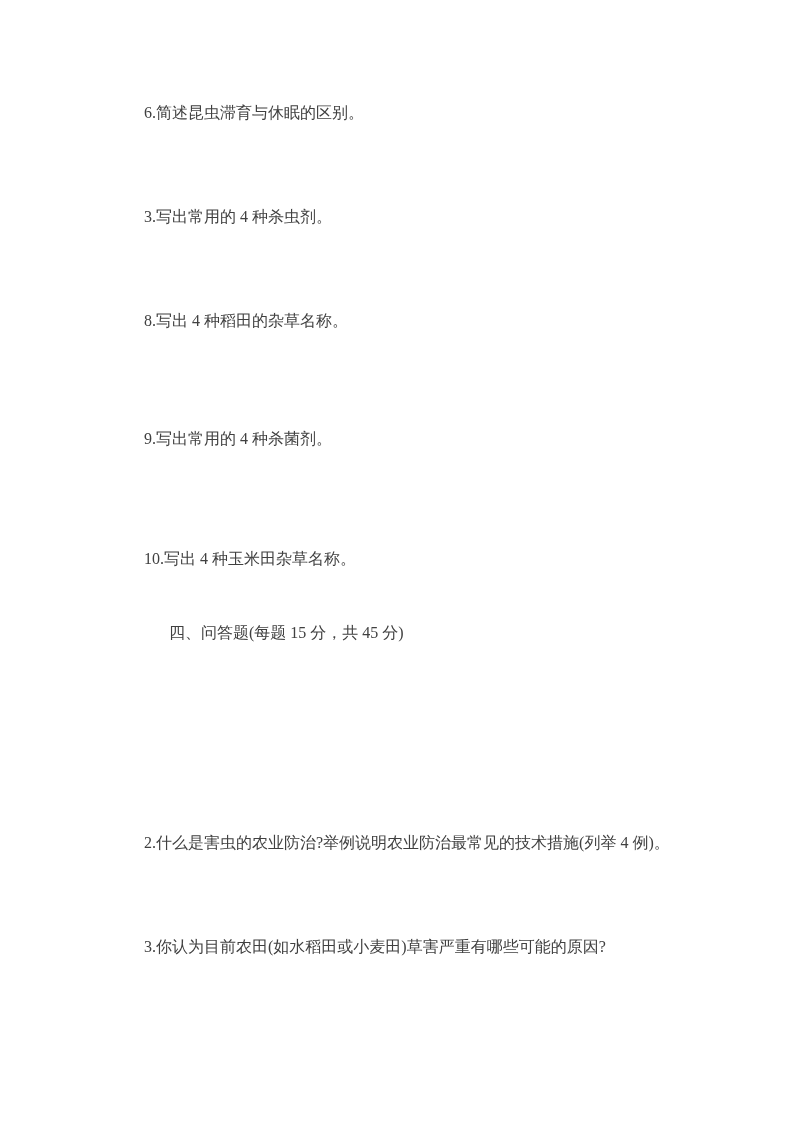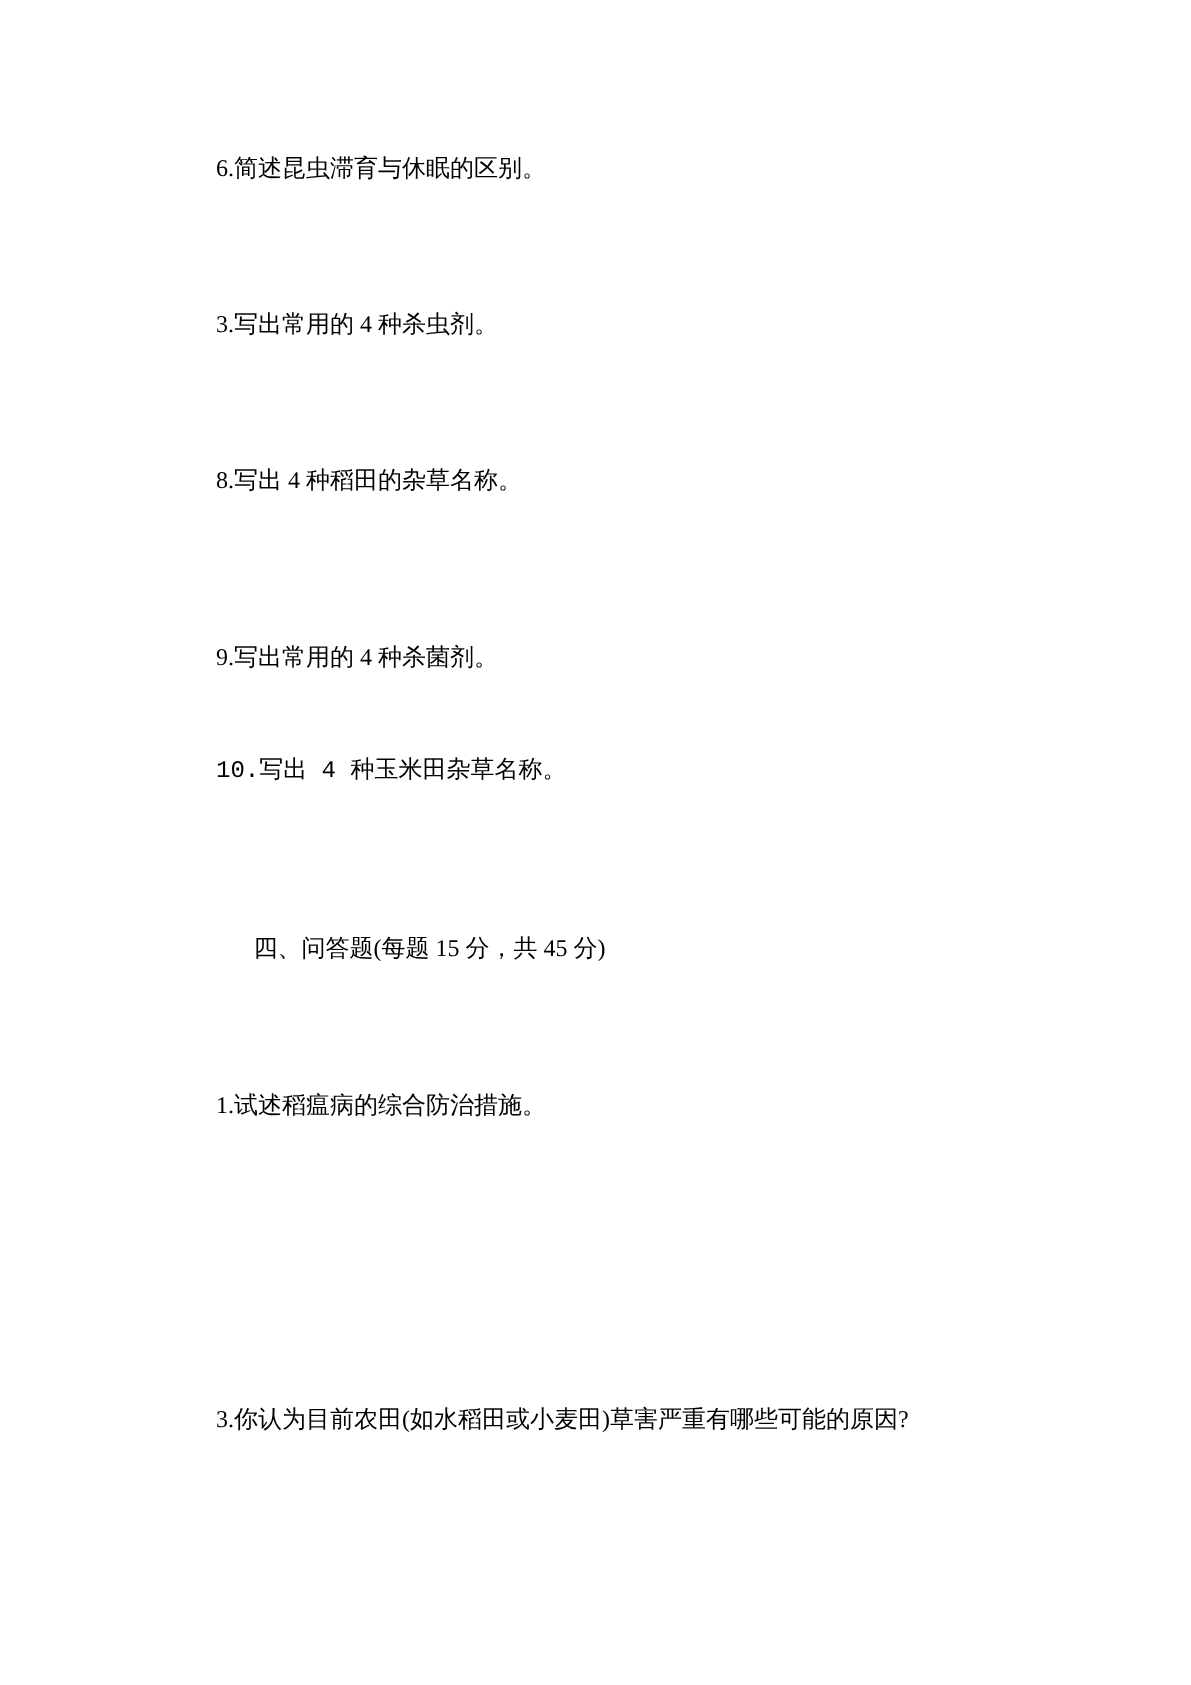--- a/index.html
+++ b/index.html
@@ -14,40 +14,40 @@
     background: #ffffff;
     overflow: hidden;
     font-family: "Liberation Serif", "DejaVu Serif", serif;
   }
   .doc-line {
     position: absolute;
     left: 144px;
     margin: 0;
     font-size: 16px;
     line-height: 17px;
-    color: #000000;
+    color: #404040;
     white-space: nowrap;
     letter-spacing: 0px;
   }
   
   .l1 { top: 104px; }
   .l2 { top: 208px; }
   .l3 { top: 312px; }
   .l4 { top: 430px; }
-  .l5 { top: 506px; font-family: Liberation Mono, monospace; }
+  .l5 { top: 550px; }
   .l6 { top: 624px; margin-left: 25px; }
   .l7 { top: 729px; }
   .l8 { top: 834px; }
   .l9 { top: 938px; }
 </style>
 </head>
 <body>
 
 <div class="page">
   <p class="doc-line l1">6.简述昆虫滞育与休眠的区别。</p>
   <p class="doc-line l2">3.写出常用的 4 种杀虫剂。</p>
   <p class="doc-line l3">8.写出 4 种稻田的杂草名称。</p>
   <p class="doc-line l4">9.写出常用的 4 种杀菌剂。</p>
   <p class="doc-line l5">10.写出 4 种玉米田杂草名称。</p>
   <p class="doc-line l6">四、问答题(每题 15 分，共 45 分)</p>
-  <p class="doc-line l7">1.试述稻瘟病的综合防治措施。</p>
+  <p class="doc-line l8">2.什么是害虫的农业防治?举例说明农业防治最常见的技术措施(列举 4 例)。</p>
   <p class="doc-line l9">3.你认为目前农田(如水稻田或小麦田)草害严重有哪些可能的原因?</p>
 </div>
 
 </body></html>

